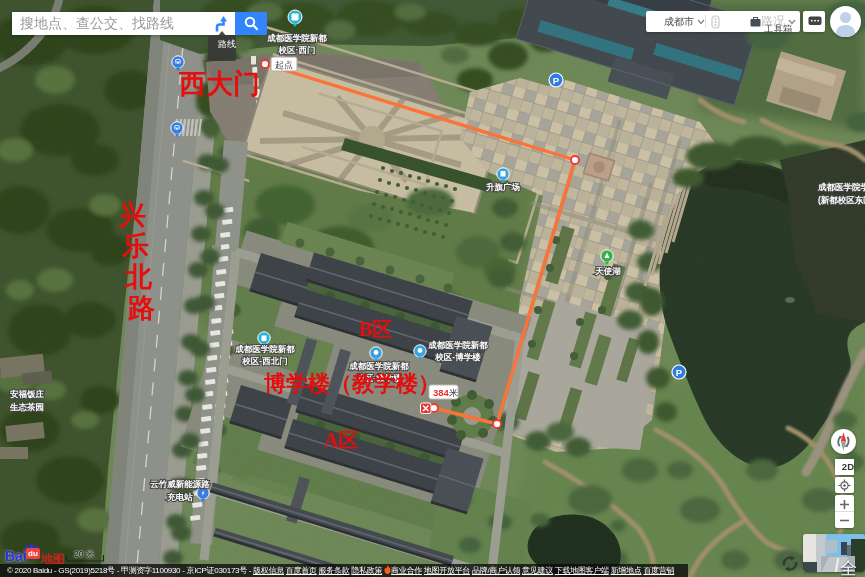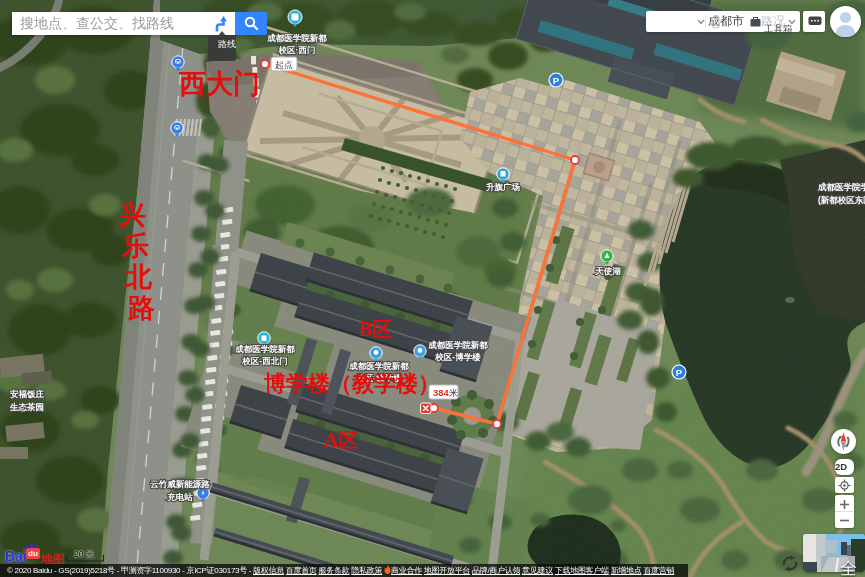--- a/index.html
+++ b/index.html
@@ -695,21 +695,21 @@
 <circle cx="7" cy="7" r="4.2" fill="none" stroke="#fff" stroke-width="2"></circle>
 <line x1="10.2" y1="10.2" x2="14" y2="14" stroke="#fff" stroke-width="2.2" stroke-linecap="round"></line>
 </svg>
 
 <div class="abs" style="left:208px;top:36px;width:28px;height:25px;background:rgba(58,58,58,.92);border-radius:2px;color:#fff;font-size:9px;text-align:right;line-height:17px;">路线</div>
 <svg class="abs" style="left:216px;top:31px" width="12" height="6" viewBox="0 0 12 6">
       <path d="M1,6 L6,0 L11,6 Z" fill="rgba(58,58,58,.92)"></path>
     </svg>
 
 <div class="abs" style="left:646px;top:11px;width:154px;height:21px;background:#fff;border-radius:2px;box-shadow:0 1px 3px rgba(0,0,0,.25);"></div>
-<div class="abs" style="left:664px;top:11px;height:21px;line-height:21px;font-size:12px;color:#464646;margin-left:44px;">成都市</div>
+<div class="abs" style="left:664px;top:11px;height:21px;line-height:21px;font-size:10px;color:#464646;">成都市</div>
 <svg class="abs" style="left:697px;top:19px" width="8" height="6" viewBox="0 0 8 6">
       <path d="M1,1 L4,4.5 L7,1" fill="none" stroke="#888" stroke-width="1.2"></path>
     </svg>
 <div class="abs" style="left:705px;top:15px;width:1px;height:13px;background:#e2e2e2;"></div>
 <svg class="abs" style="left:711px;top:15px" width="9" height="14" viewBox="0 0 9 14">
       <rect x="1" y="1" width="7" height="12" rx="3" fill="none" stroke="#c8c8c8" stroke-width="1.2"></rect>
       <circle cx="4.5" cy="4" r="1.1" fill="#c8c8c8"></circle>
       <circle cx="4.5" cy="7" r="1.1" fill="#c8c8c8"></circle>
       <circle cx="4.5" cy="10" r="1.1" fill="#c8c8c8"></circle>
     </svg>
@@ -739,21 +739,21 @@
 <svg class="abs" style="left:830px;top:428px" width="27" height="27" viewBox="0 0 27 27">
 <circle cx="13.5" cy="13.5" r="12.5" fill="#fff" filter="drop-shadow(0 1px 2px rgba(0,0,0,.3))"></circle>
 <path d="M9.6,18.2 A8.2,8.2 0 0 1 10.1,9.0" fill="none" stroke="#666" stroke-width="1.8"></path>
 <path d="M9.2,7.8 l3,0.5 -1.5,2.7 Z" fill="#6e6e6e"></path>
 <path d="M17.4,8.8 A8.2,8.2 0 0 1 16.9,18.0" fill="none" stroke="#666" stroke-width="1.8"></path>
 <path d="M17.8,19.2 l-3,-0.5 1.5,-2.7 Z" fill="#6e6e6e"></path>
 <path d="M13.5,4.2 L16.3,13.5 L10.7,13.5 Z" fill="#e23d2e"></path>
 <path d="M13.5,22.8 L16.3,13.5 L10.7,13.5 Z" fill="#9aa0a6"></path>
 </svg>
 
-<div class="abs" style="left:835px;top:459px;width:19px;height:16px;background:#fff;border-radius:6px;box-shadow:0 1px 2px rgba(0,0,0,.3);font-size:9.5px;font-weight:bold;color:#333;text-align:left;line-height:16px;">2D</div>
+<div class="abs" style="left:835px;top:459px;width:19px;height:16px;background:#fff;border-radius:0;box-shadow:0 1px 2px rgba(0,0,0,.3);font-size:9.5px;font-weight:bold;color:#333;text-align:right;line-height:16px;">2D</div>
 
 <div class="abs" style="left:835px;top:477px;width:19px;height:16px;background:#fff;border-radius:2px;box-shadow:0 1px 2px rgba(0,0,0,.3);"></div>
 <svg class="abs" style="left:838px;top:479px" width="13" height="13" viewBox="0 0 13 13">
 <circle cx="6.5" cy="6.5" r="3.6" fill="none" stroke="#555" stroke-width="1.2"></circle>
 <circle cx="6.5" cy="6.5" r="1.2" fill="#555"></circle>
 <path d="M6.5,0.5 V2.5 M6.5,10.5 V12.5 M0.5,6.5 H2.5 M10.5,6.5 H12.5" stroke="#555" stroke-width="1.2"></path>
 </svg>
 
 <div class="abs" style="left:835px;top:495px;width:19px;height:33px;background:#fff;border-radius:2px;box-shadow:0 1px 2px rgba(0,0,0,.3);"></div>
 <div class="abs" style="left:835px;top:511px;width:19px;height:1px;background:#ddd;"></div>

